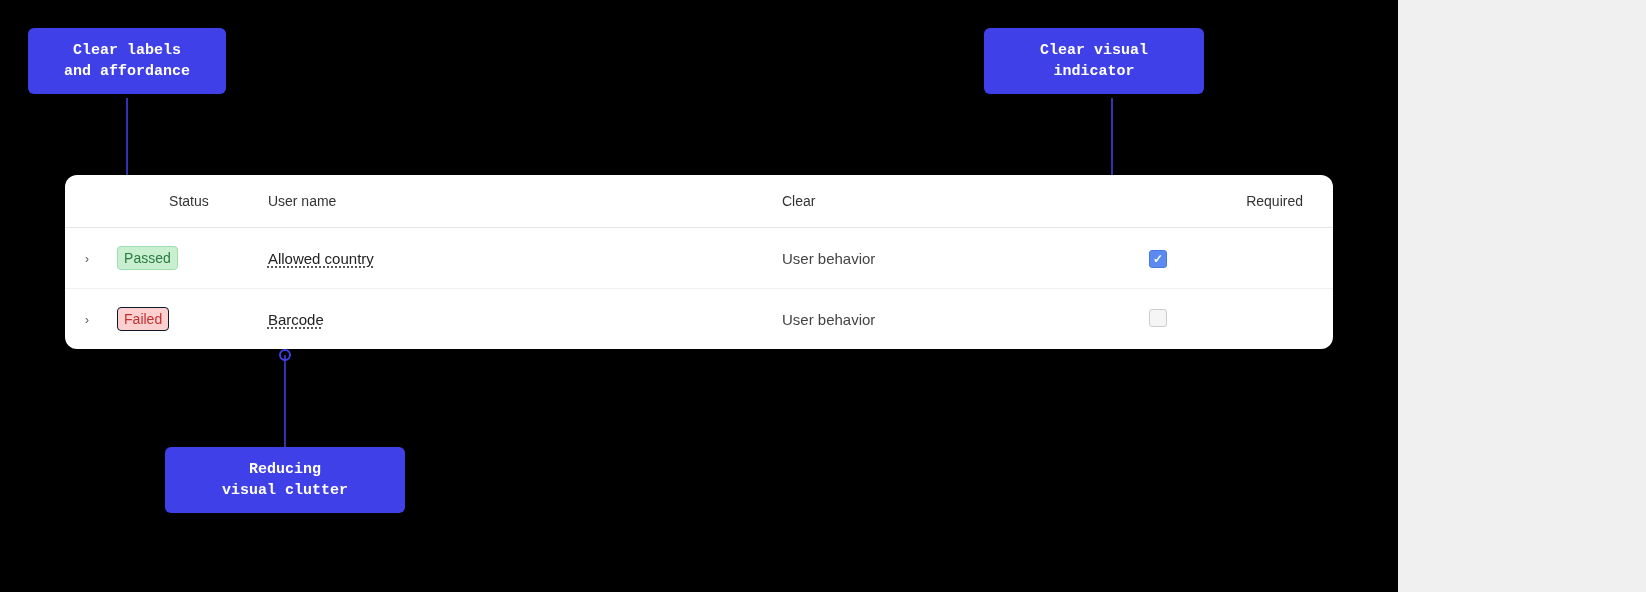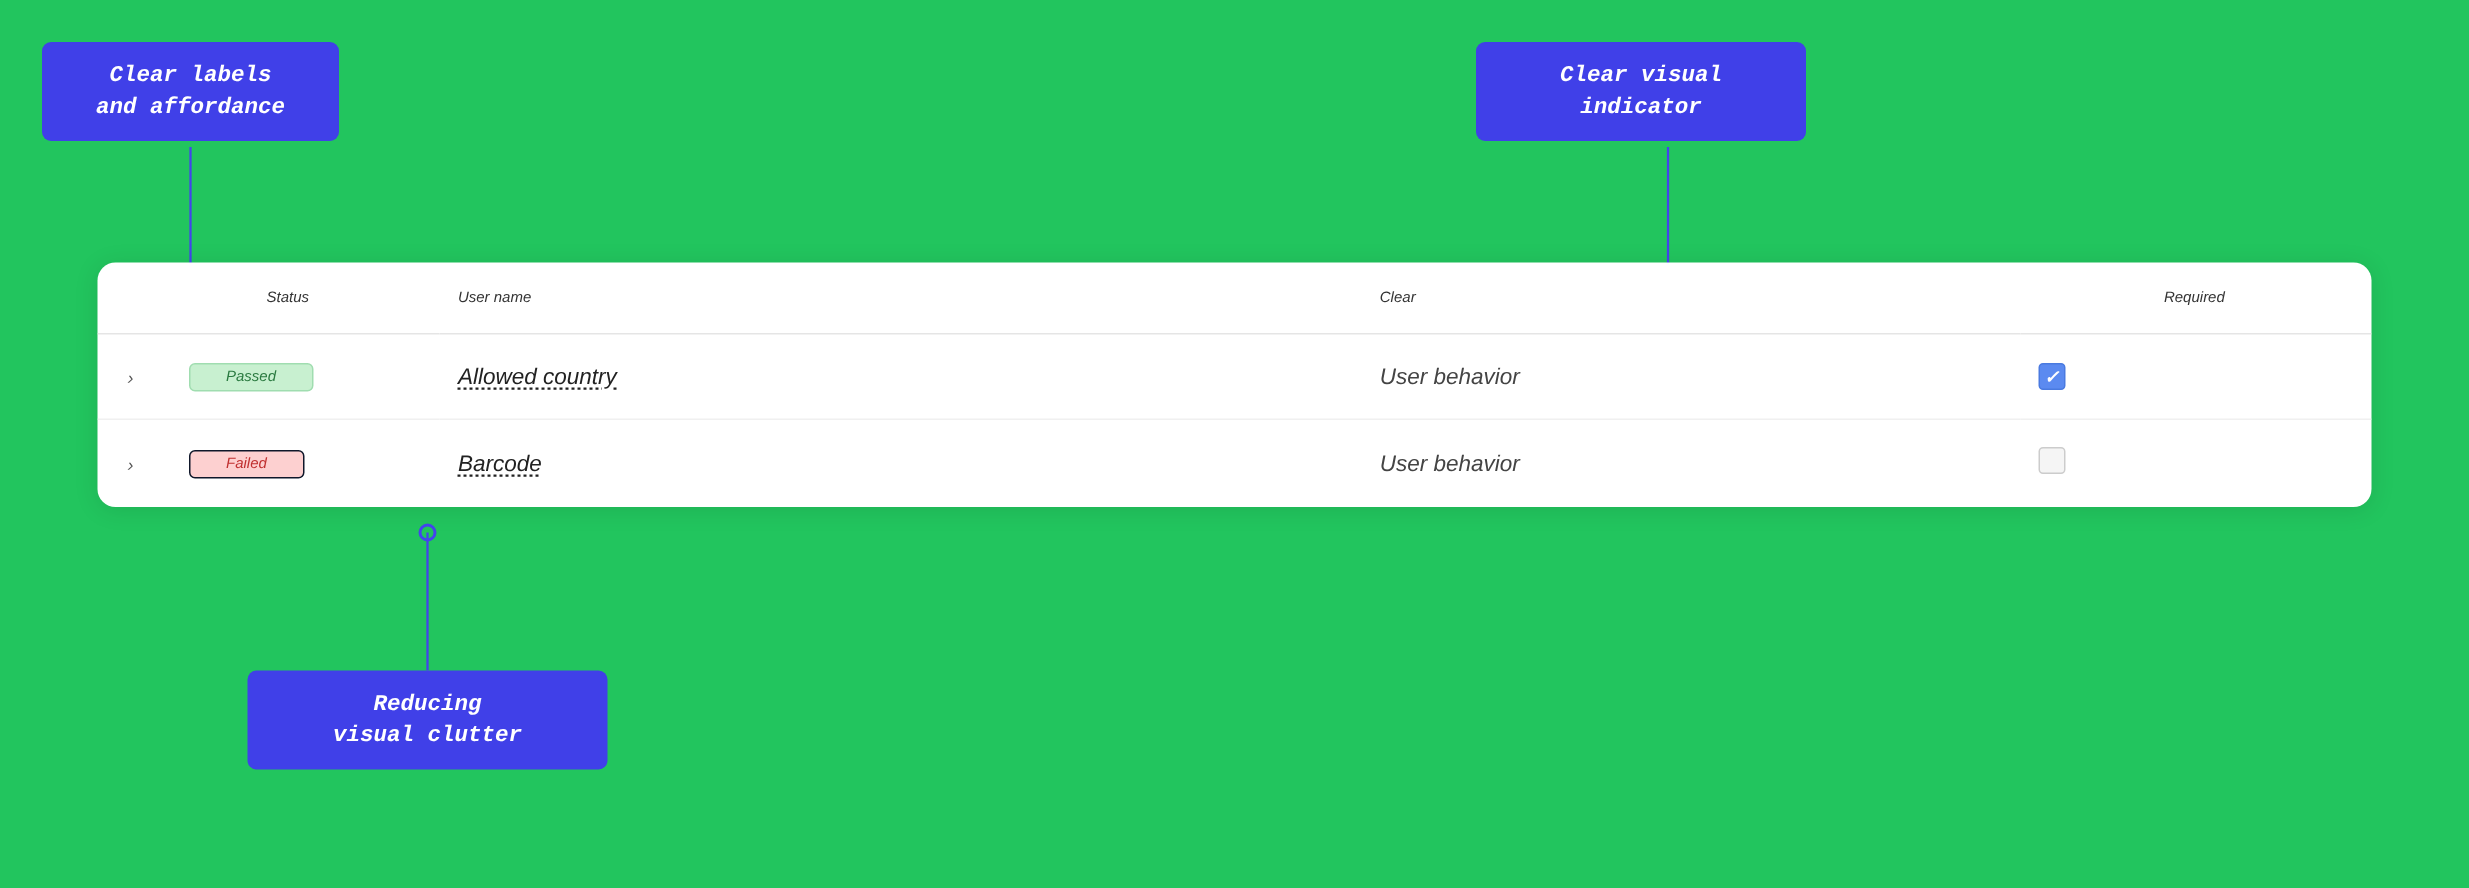--- a/index.html
+++ b/index.html
@@ -6,25 +6,24 @@
     body {
       background: #f0f0f0;
       font-family: -apple-system, BlinkMacSystemFont, 'Segoe UI', sans-serif;
       width: 1646px;
       height: 592px;
       overflow: hidden;
       position: relative;
     }
 
     .page-container {
-      width: 1646px;
+      width: 1398px;
       height: 592px;
       position: relative;
-      background: #22c55e;
-      font-style: italic;
+      background: #000000;
     }
 
     
     .annotation-bubble {
       position: absolute;
       background: #4040e8;
       color: #fff;
       font-family: 'Courier New', monospace;
       font-size: 15px;
       font-weight: 600;
@@ -85,27 +84,27 @@
 
     .data-table thead tr {
       border-bottom: 1px solid #e5e5e5;
     }
 
     .data-table thead th {
       padding: 18px 0 18px 12px;
       text-align: left;
       font-weight: 500;
       color: #333;
-      font-size: 10px;
+      font-size: 14px;
     }
 
     .data-table thead th.col-status { width: 120px; padding-left: 60px; }
     .data-table thead th.col-check  { width: 420px; }
     .data-table thead th.col-type   { width: 300px; }
-    .data-table thead th.col-req    { width: 160px; text-align: center; padding-right: 14px; }
+    .data-table thead th.col-req    { width: 160px; text-align: right; padding-right: 30px; }
 
     .data-table tbody tr {
       border-bottom: 1px solid #f0f0f0;
     }
 
     .data-table tbody tr:last-child {
       border-bottom: none;
     }
 
     .data-table tbody td {
@@ -122,23 +121,23 @@
       font-size: 13px;
     }
 
     .data-table tbody td.col-status { width: 100px; padding-left: 8px; }
     .data-table tbody td.col-check  { width: 420px; }
     .data-table tbody td.col-type   { width: 300px; color: #444; }
     .data-table tbody td.col-req    { width: 120px; text-align: left; padding-right: 30px; }
 
     .badge {
       display: inline-block;
-      padding: 3px 24px;
+      padding: 3px 6px;
       border-radius: 4px;
-      font-size: 10px;
+      font-size: 14px;
       font-weight: 500;
     }
     .badge-passed {
       background: #c8f0d0;
       color: #2a7a40;
       border: 1px solid #a0ddb0;
     }
     .badge-failed {
       background: #fdd0d0;
       color: #c03030;

